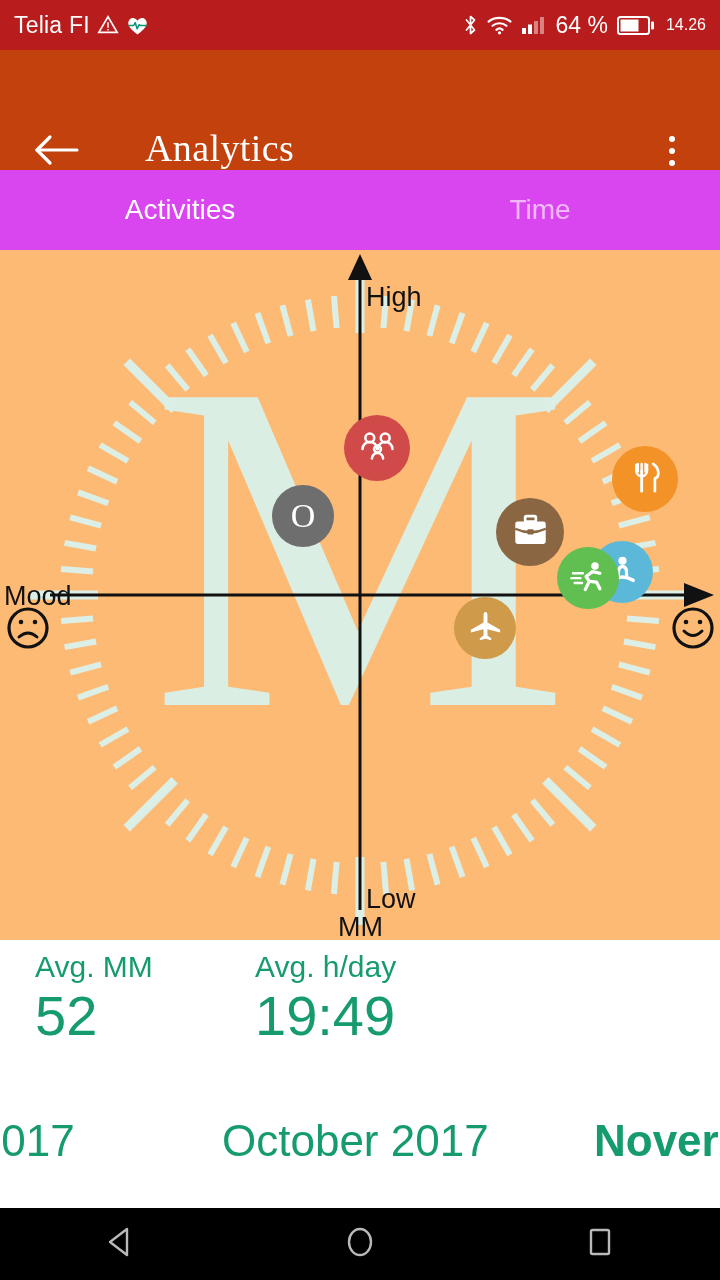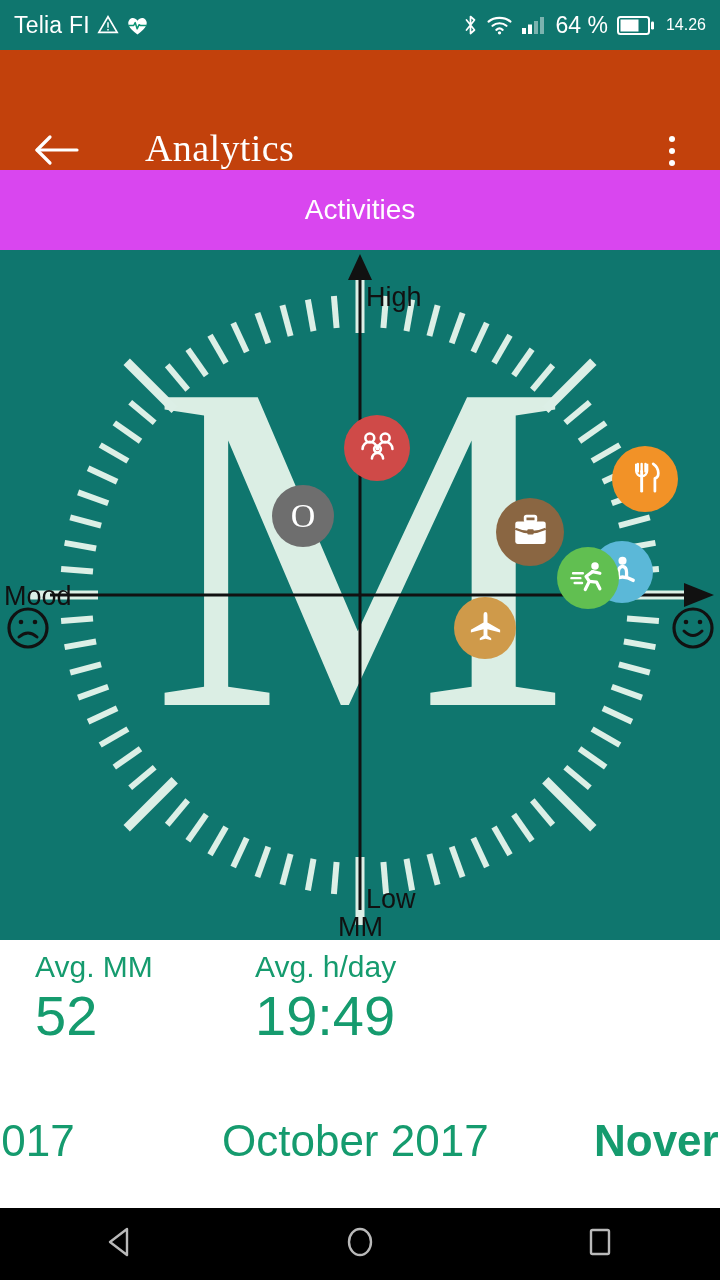--- a/index.html
+++ b/index.html
@@ -7,21 +7,21 @@
   body {
     font-family:"Liberation Sans", sans-serif;
     background:#ffffff;
     overflow:hidden;
     position:relative;
   }
 
   
   .statusbar{
     position:absolute; left:0; top:0; width:720px; height:50px;
-    background:#0f766e; color:#ffffff;
+    background:#b91c1c; color:#ffffff;
     display:flex; align-items:center;
   }
   .sb-left{ display:flex; align-items:center; gap:7px; padding-left:14px; }
   .sb-carrier{ font-size:23px; letter-spacing:.2px; }
   .sb-right{ margin-left:auto; display:flex; align-items:center; gap:9px; padding-right:14px;justify-content:space-between; }
   .sb-batt-pct{ font-size:23px; }
   .sb-time{ font-size:16px; margin-left:2px; }
   .ico{ display:inline-block; line-height:0; }
 
   
@@ -53,21 +53,21 @@
   .tab{
     flex:1; display:flex; align-items:center; justify-content:center;
     font-size:28px; cursor:pointer; user-select:none;
   }
   .tab.active{ color:#ffffff; }
   .tab.inactive{ color:rgba(255,255,255,.62); }
 
   
   .chart{
     position:absolute; left:0; top:250px; width:720px; height:690px;
-    background:#0f766e; overflow:hidden;
+    background:#fdba74; overflow:hidden;
   }
   .chart-svg{ position:absolute; left:0; top:0; width:720px; height:690px; }
 
   .axis-label{
     position:absolute; color:#111; font-size:27px;
     font-family:"Liberation Sans", sans-serif; white-space:nowrap;
   }
   .lbl-high{ left:366px; top:32px; }
   .lbl-low{  left:366px; top:634px; }
   .lbl-mm{   left:338px; top:662px; }
@@ -190,20 +190,21 @@
     <span style="display:flex;flex-direction:column;gap:6px;">
       <i></i>
         <i></i>
         <i></i>
     </span>
   </div>
 </div>
 
 <div class="tabs">
   <div class="tab active">Activities</div>
+  <div class="tab inactive">Time</div>
 </div>
 
 <div class="chart">
 
   <svg class="chart-svg" viewBox="0 0 720 690">
     <defs>
       <g id="tickgroup"></g>
     </defs>
 
     <text x="360" y="455" text-anchor="middle" font-family="Liberation Serif, serif" font-size="470" fill="#dbeee4">M</text>

